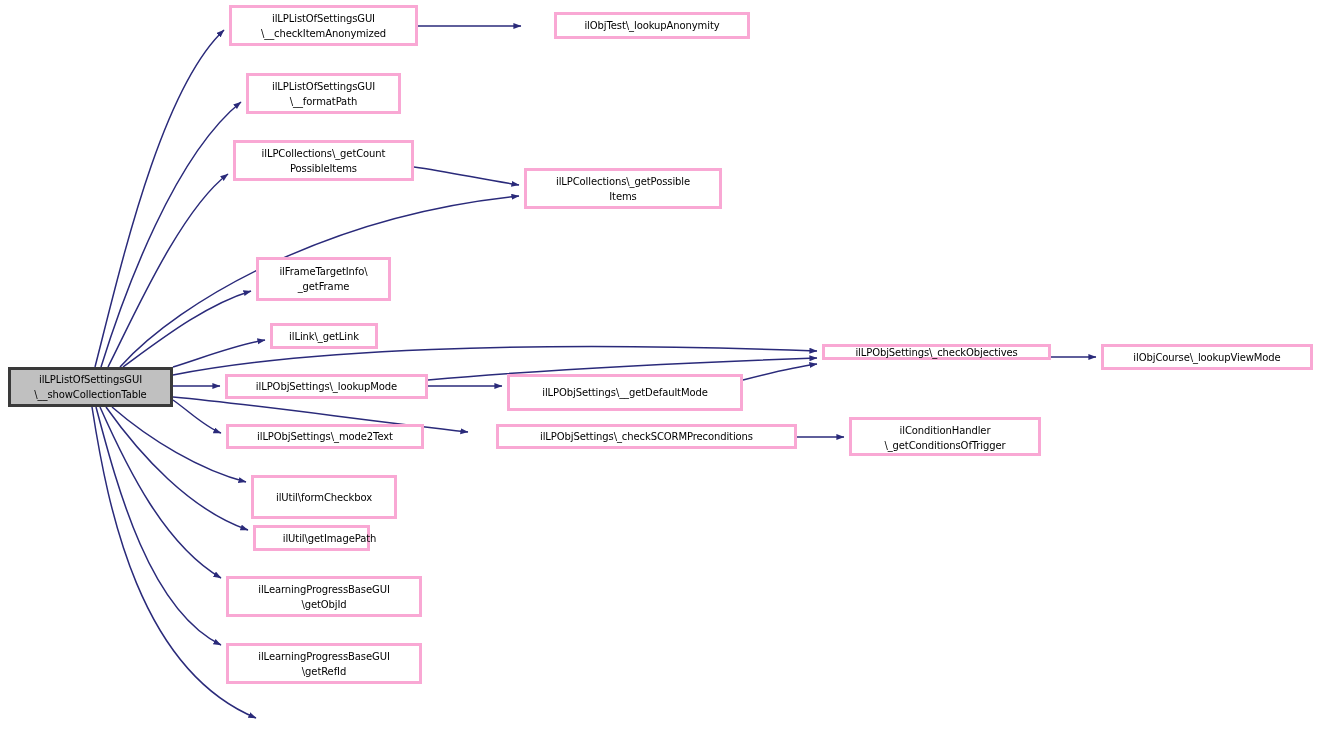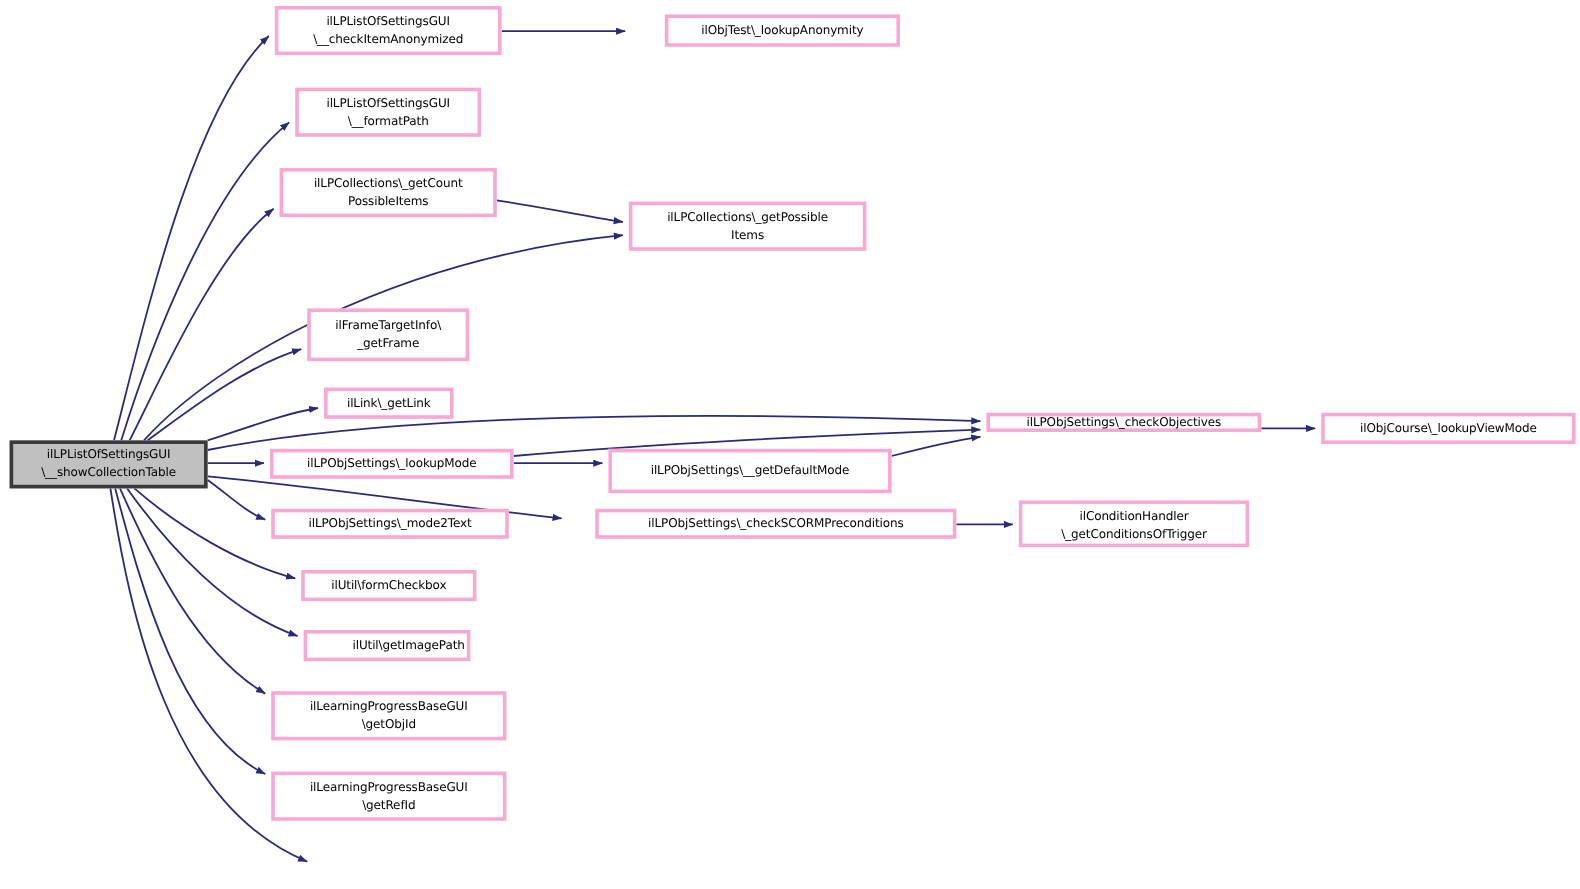--- a/index.html
+++ b/index.html
@@ -102,22 +102,22 @@
 _getFrame</span></div>
       <div class="node" style="left: 270px; top: 323px; width: 108px; height: 26px;"><span class="node-label">ilLink\_getLink</span></div>
       <div class="node" style="left: 225px; top: 374px; width: 203px; height: 25px;"><span class="node-label">ilLPObjSettings\_lookupMode</span></div>
       <div class="node" style="left: 507px; top: 374px; width: 236px; height: 37px;"><span class="node-label">ilLPObjSettings\__getDefaultMode</span></div>
       <div class="node" style="left: 822px; top: 344px; width: 229px; height: 16px;"><span class="node-label">ilLPObjSettings\_checkObjectives</span></div>
       <div class="node" style="left: 1101px; top: 344px; width: 212px; height: 26px;"><span class="node-label">ilObjCourse\_lookupViewMode</span></div>
       <div class="node" style="left: 226px; top: 424px; width: 198px; height: 25px;"><span class="node-label">ilLPObjSettings\_mode2Text</span></div>
       <div class="node" style="left: 452px; top: 424px; width: 301px; height: 25px; margin-left: 44px;"><span class="node-label">ilLPObjSettings\_checkSCORMPreconditions</span></div>
       <div class="node" style="left: 849px; top: 417px; width: 192px; height: 39px; align-items: flex-end;"><span class="node-label">ilConditionHandler
 \_getConditionsOfTrigger</span></div>
-      <div class="node" style="left: 251px; top: 475px; width: 146px; height: 26px;"><span class="node-label">ilUtil\formCheckbox</span></div>
-      <div class="node" style="left: 253px; top: 525px; width: 139px; height: 26px; padding-left: 36px;"><span class="node-label">ilUtil\getImagePath</span></div>
+      <div class="node" style="left: 251px; top: 475px; width: 146px; height: 44px;"><span class="node-label">ilUtil\formCheckbox</span></div>
+      <div class="node" style="left: 253px; top: 525px; width: 117px; height: 26px; padding-left: 36px;"><span class="node-label">ilUtil\getImagePath</span></div>
       <div class="node" style="left: 226px; top: 576px; width: 196px; height: 41px;"><span class="node-label">ilLearningProgressBaseGUI
 \getObjId</span></div>
       <div class="node" style="left: 226px; top: 643px; width: 196px; height: 41px;"><span class="node-label">ilLearningProgressBaseGUI
 \getRefId</span></div>
       <div class="node" style="left: 261px; top: 710px; width: 126px; height: 26px; margin-top: 48px;"><span class="node-label">ilUtil\switchColor</span></div>
     </div>
 
 </div>
 
 </body></html>

